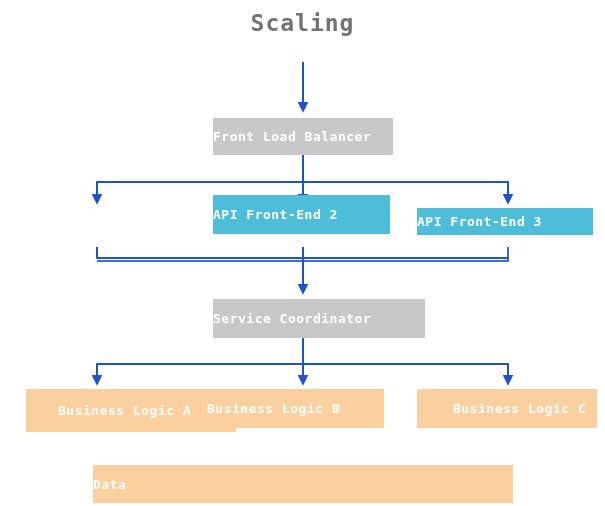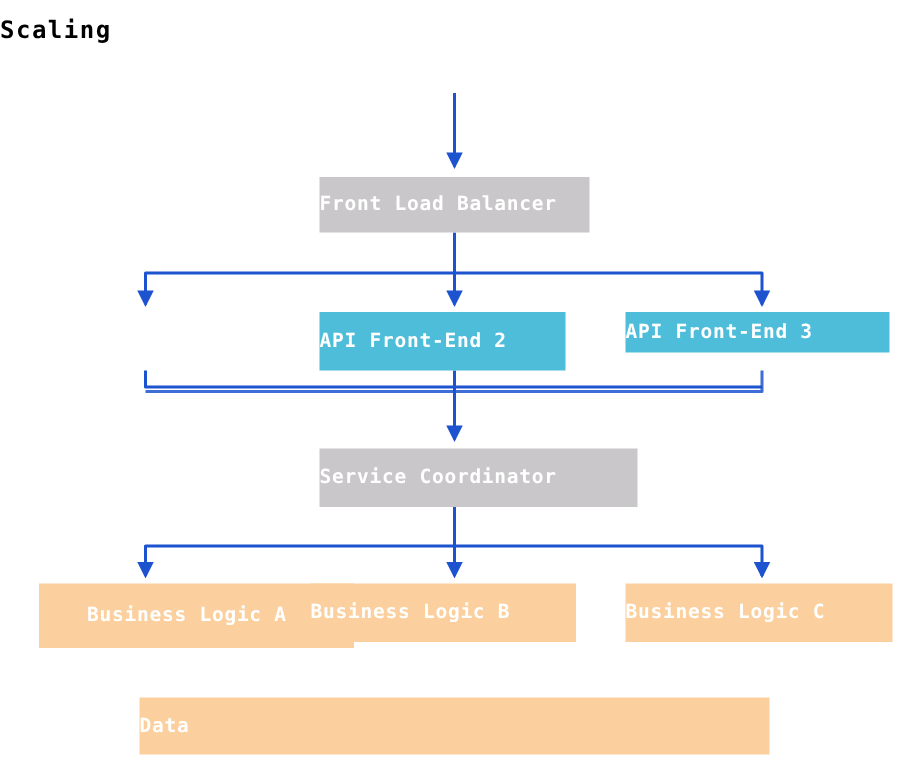--- a/index.html
+++ b/index.html
@@ -5,46 +5,46 @@
   html,body { margin:0; padding:0; background:#ffffff; }
   .canvas {
     position:relative;
     width:605px; height:506px;
     background:#ffffff;
     overflow:hidden;
     font-family:"DejaVu Sans Mono","Liberation Mono",monospace;
   }
   .diagram-title {
     position:absolute; left:0; top:10px; width:605px;
-    text-align:left;
-    font-size:16px; font-weight:bold; color:#000000;
+    text-align:center;
+    font-size:23px; font-weight:bold; color:#737373;
     letter-spacing:1px;
   }
   .edges { position:absolute; left:0; top:0; width:605px; height:506px; }
   .node {
     position:absolute;
     display:flex; align-items:center; justify-content:flex-start;
     color:#ffffff;
     font-size:13px; font-weight:bold;
     letter-spacing:0.5px;
     text-align:center;
     white-space:nowrap;
   }
   .node-gray   { background:#c9c7ca; }
   .node-blue   { background:#4dbdda; }
   .node-orange { background:#fbd09e; }
 
   .n-flb  { left:213px; top:118px; width:180px; height:37px; }
   .n-api1 { left:10px;  top:208px; width:178px; height:39px; }
-  .n-api2 { left:213px; top:208px; width:164px; height:39px; }
+  .n-api2 { left:213px; top:195px; width:177px; height:39px; }
   .n-api3 { left:417px; top:208px; width:176px; height:27px; }
   .n-sc   { left:213px; top:299px; width:212px; height:39px; }
   .n-bla  { left:26px;  top:389px; width:178px; height:43px;padding-left:32px; }
   .n-blb  { left:207px; top:389px; width:177px; height:39px; }
-  .n-blc  { left:417px; top:389px; width:178px; height:39px; }
+  .n-blc  { left:417px; top:389px; width:144px; height:39px;padding-left:36px; }
   .n-data { left:93px;  top:465px; width:420px; height:38px; }
 </style>
 </head>
 <body>
 
 <div class="canvas">
 
   <div class="diagram-title">Scaling</div>
 
   <svg class="edges" width="605" height="506" viewBox="0 0 605 506" xmlns="http://www.w3.org/2000/svg">

